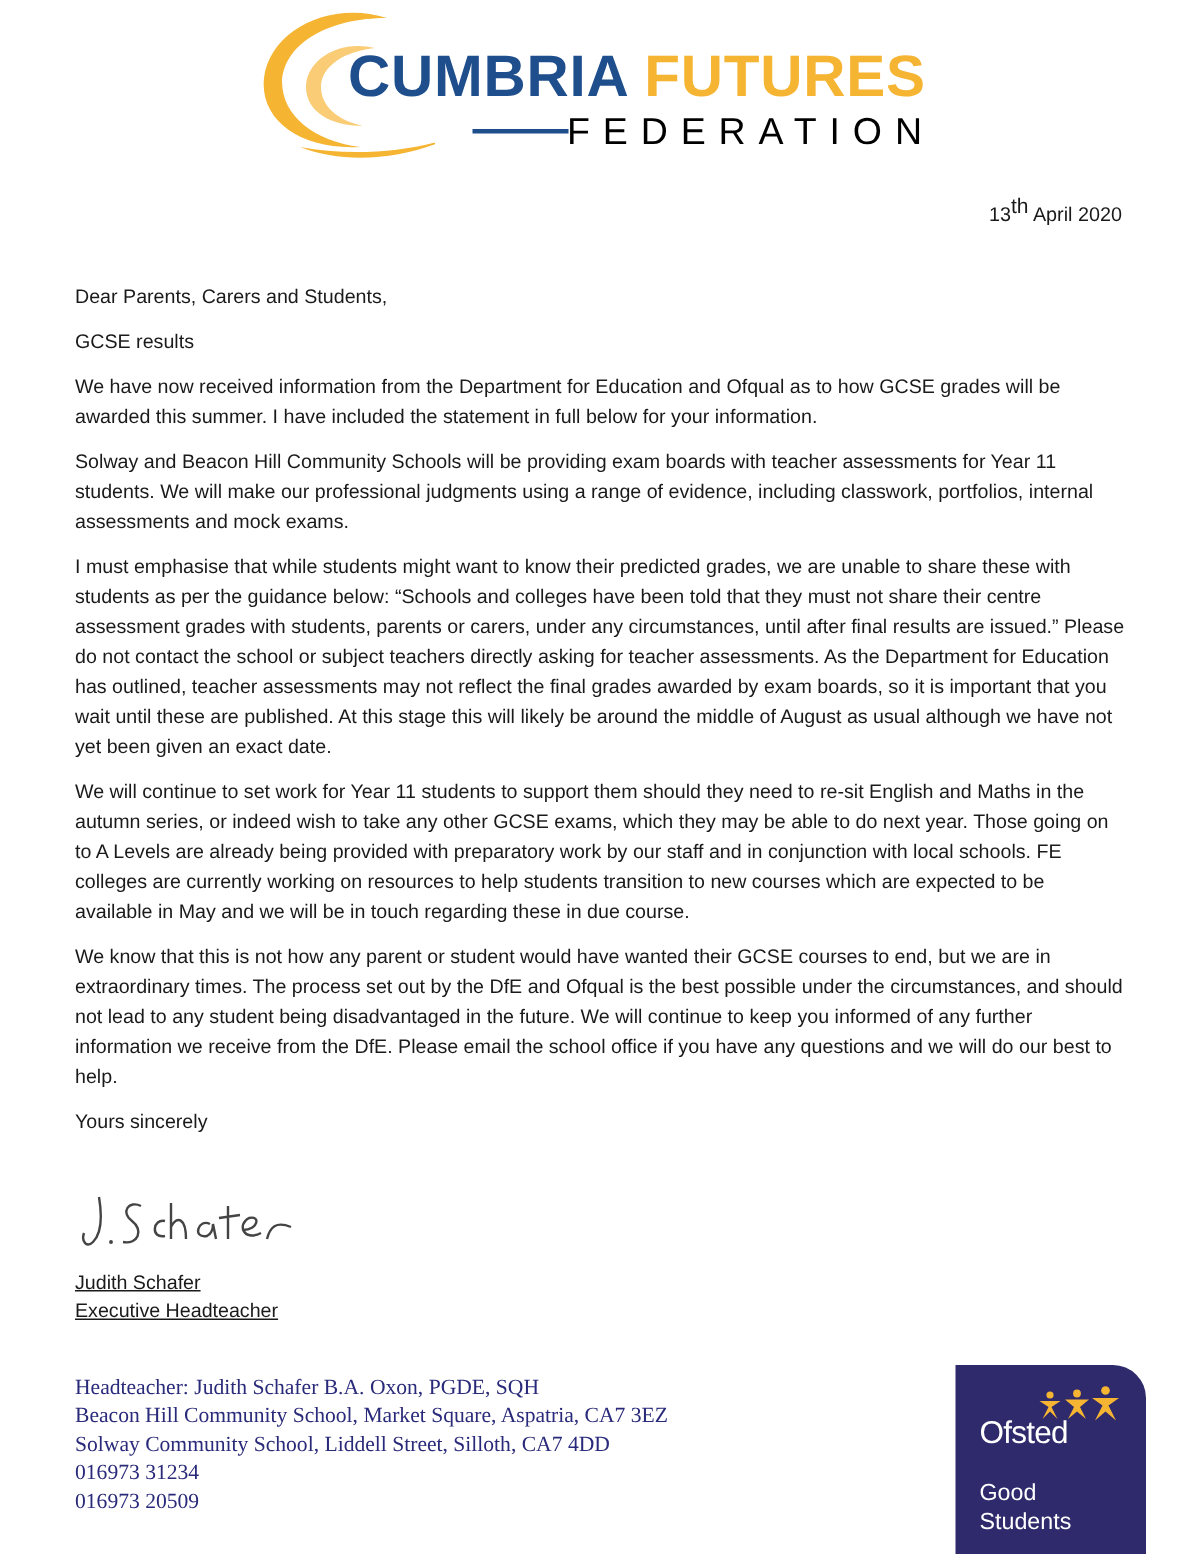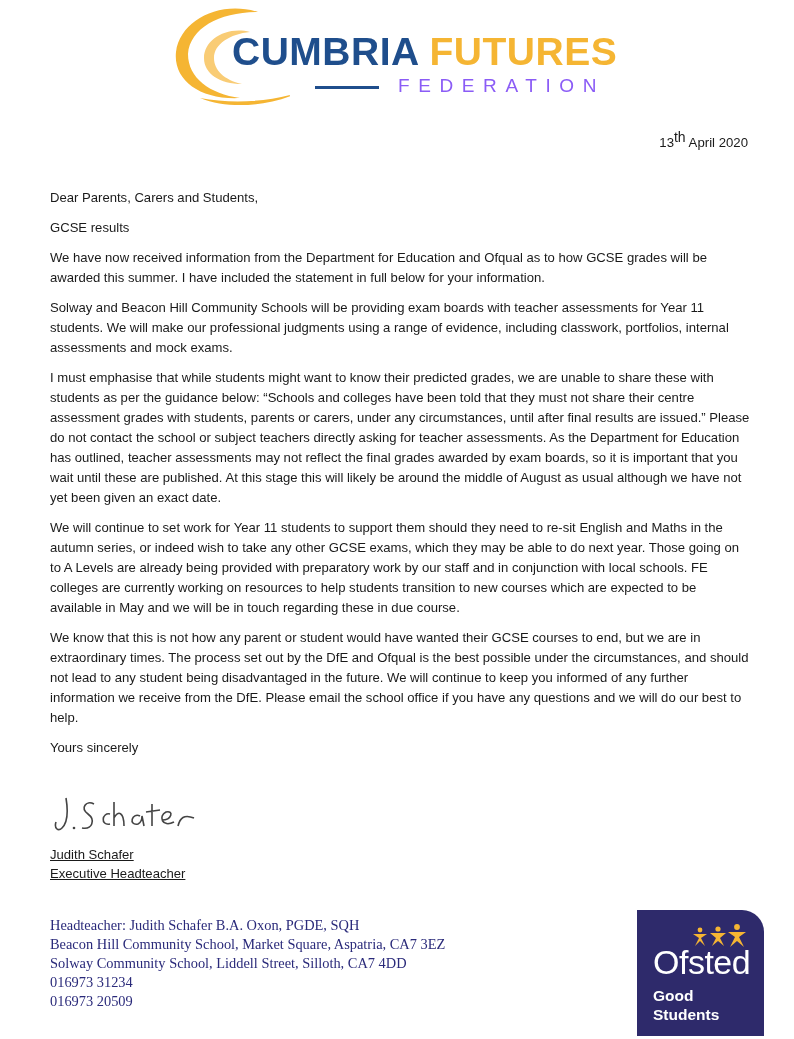--- a/index.html
+++ b/index.html
@@ -4,42 +4,42 @@
 <style>
   html, body { margin: 0; padding: 0; background: #ffffff; }
   body { width: 794px; height: 1039px; position: relative; overflow: hidden;
          font-family: "Liberation Sans", "DejaVu Sans", sans-serif; color: #1a1a1a; }
   .logo { position: absolute; left: 170px; top: 2px; width: 450px; height: 108px; }
   .logo svg { position: absolute; left: 0; top: 0; }
   .logo-main { position: absolute; left: 62px; top: 30px; font-size: 39px; font-weight: bold;
                letter-spacing: 0.5px; white-space: nowrap; line-height: 1; }
   .logo-main .c1 { color: #1f4e8c; }
   .logo-main .c2 { color: #f5b533; }
-  .logo-sub { position: absolute; left: 228px; top: 74px; font-size: 19px; color: #8b5cf6;
+  .logo-sub { position: absolute; left: 208px; top: 74px; font-size: 25px; color: #000000;
               letter-spacing: 8.6px; white-space: nowrap; line-height: 1; }
   .logo-line { position: absolute; left: 145px; top: 84px; width: 64px; height: 3px; background: #1f4e8c; }
 
   .date { position: absolute; right: 46px; top: 129px; font-size: 13.2px; }
   .date sup { font-size: 14px; }
 
   .body { position: absolute; left: 50px; top: 188px; width: 700px; font-size: 13.1px; line-height: 20px; }
   .body p { margin: 0 0 10px 0; }
 
   .sig { position: absolute; left: 54px; top: 790px; width: 160px; height: 46px; }
   .signer { position: absolute; left: 50px; top: 845px; font-size: 13.1px; line-height: 19px; text-decoration: underline; }
 
   .footer { position: absolute; left: 50px; top: 916px; font-family: "Liberation Serif", "DejaVu Serif", serif;
             color: #2a2a7a; font-size: 14.4px; line-height: 19px; }
 
   .ofsted { position: absolute; left: 637px; top: 910px; width: 127px; height: 126px; background: #2e2a6b;
             border-radius: 0 22px 0 0; }
-  .ofsted-word { position: absolute; left: 16px; top: 35px; color: #fff; font-size: 34px;
+  .ofsted-word { position: absolute; left: 16px; top: 35px; color: #fff; font-size: 21px;
                  font-family: "Liberation Sans", sans-serif; letter-spacing: -0.5px; line-height: 1; }
   .ofsted-stars { position: absolute; left: 54px; top: 14px; }
-  .ofsted-rating { position: absolute; left: 16px; top: 76px; color: #fff; font-size: 15.5px; line-height: 19px; font-weight: bold; }
+  .ofsted-rating { position: absolute; left: 16px; top: 76px; color: #fff; font-size: 15.5px; line-height: 19px; }
 </style>
 </head>
 <body>
 
 <div class="logo">
   <svg width="120" height="108" viewBox="0 0 120 108">
     <path d="M88 10 C50 -2 10 18 6 50 C3 78 30 98 70 96 C40 92 18 76 18 52 C20 26 50 10 88 10 Z" fill="#f5b533"></path>
     <path d="M80 30 C56 24 34 38 34 56 C34 72 50 82 72 82 C54 78 44 68 44 56 C44 42 60 32 80 30 Z" fill="#f9cc75"></path>
     <path d="M30 96 C60 108 100 104 130 90 C100 100 62 102 30 96 Z" fill="#f5b533"></path>
   </svg>

